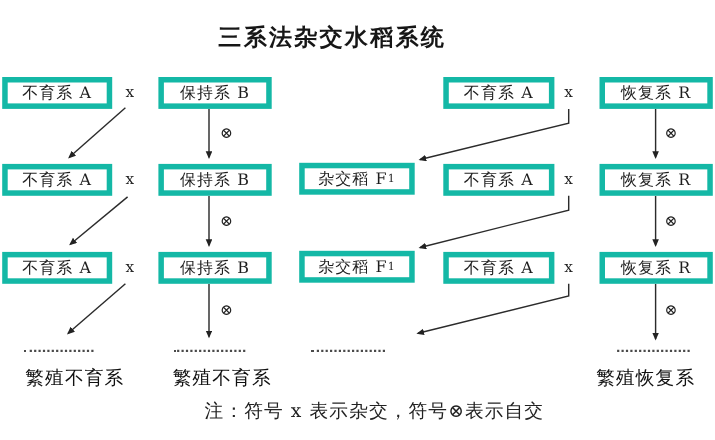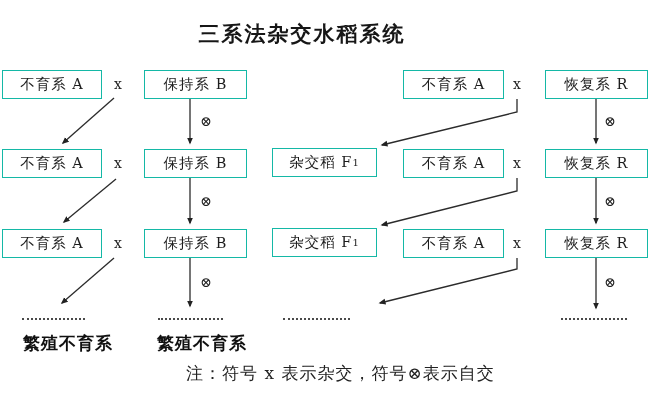--- a/index.html
+++ b/index.html
@@ -7,32 +7,32 @@
     position:relative;width:650px;height:400px;background:#fff;overflow:hidden;
     font-family:"DejaVu Serif","Liberation Serif",serif;color:#1d1d1d;
   }
   .title{
     position:absolute;left:0;top:20px;width:604px;text-align:center;
     font-size:21px;font-weight:bold;letter-spacing:2px;color:#161616;
   }
   .arrows{position:absolute;left:0;top:0;pointer-events:none;}
   .node{
     position:absolute;height:29px;box-sizing:border-box;
-    border:1px solid #14b8a6;background:#fff;
+    border:5px solid #14b8a6;background:#fff;
     display:flex;align-items:center;justify-content:center;
     font-size:14.5px;letter-spacing:1px;white-space:nowrap;
   }
   .node sub{font-size:10px;line-height:1;}
   .sym{
     position:absolute;font-size:14px;color:#222;line-height:1;
     font-family:"DejaVu Serif","Liberation Serif",serif;
   }
   .dotted{position:absolute;height:0;border-top:2px dotted #4a4a4a;}
   .outcome{
-    position:absolute;font-size:17px;font-weight:bold;letter-spacing:1px;
+    position:absolute;font-size:17px;font-weight:normal;letter-spacing:1px;
     color:#101010;white-space:nowrap;
   }
   .note{
     position:absolute;left:186px;top:362px;font-size:17px;letter-spacing:1px;
     color:#222;white-space:nowrap;text-align:right;
   }
 </style>
 </head>
 <body>
 
@@ -127,16 +127,17 @@
   <span class="sym" style="left:604px;top:194px">⊗</span>
   <span class="sym" style="left:604px;top:275px">⊗</span>
 
   <div class="dotted" style="left:22px;top:318px;width:63px"></div>
   <div class="dotted" style="left:158px;top:318px;width:65px"></div>
   <div class="dotted" style="left:283px;top:318px;width:67px"></div>
   <div class="dotted" style="left:561px;top:318px;width:66px"></div>
 
   <div class="outcome" style="left:23px;top:332px">繁殖不育系</div>
   <div class="outcome" style="left:157px;top:332px">繁殖不育系</div>
+  <div class="outcome" style="left:542px;top:332px">繁殖恢复系</div>
 
   <div class="note">注：符号 x 表示杂交，符号⊗表示自交</div>
 
 </div>
 
 </body></html>

